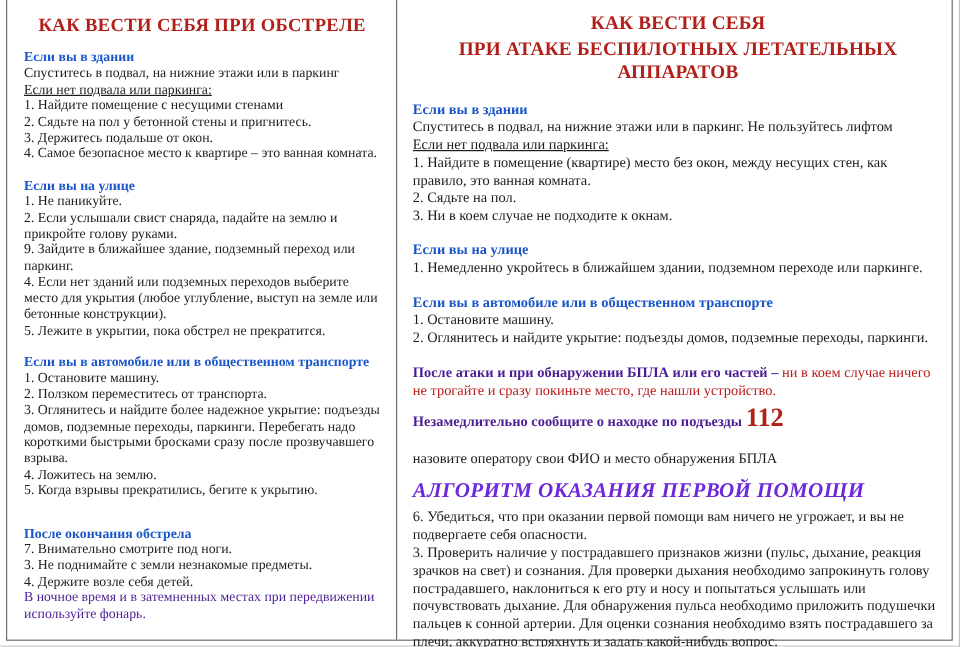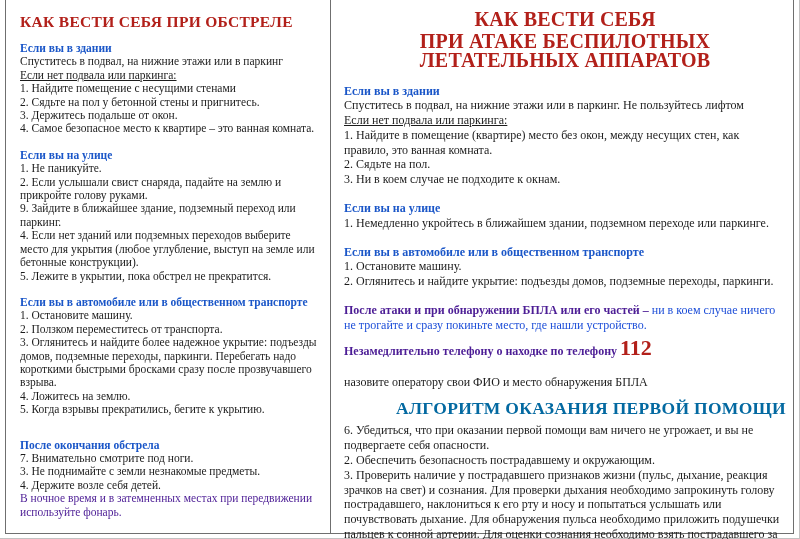--- a/index.html
+++ b/index.html
@@ -8,31 +8,31 @@
   .canvas-edge{position:absolute;inset:0;border-right:1px solid #c2c2c2;border-bottom:1px solid #c2c2c2;pointer-events:none;}
   .frame{position:absolute;left:5px;top:-1px;width:787px;height:533px;
          border:1px solid #6f6f6f;display:flex;box-sizing:content-box;background:#fff;}
   .col{box-sizing:border-box;}
   .col-left{width:325px;border-right:1px solid #6f6f6f;padding:9px 13px 0 14px;
             font-size:11.5px;line-height:13.4px;}
   .col-right{flex:1;padding:8px 7px 0 13px;font-size:12px;line-height:14.8px;}
   .blue{color:#4c1d95;}
   .bold{font-weight:bold;}
   .u{text-decoration:underline;}
-  .title-left{font-size:15.5px;font-weight:bold;color:#B2201A;
+  .title-left{font-size:15.5px;font-weight:bold;color:#B2201A;text-align:center;
               margin:3px 0 11px 0;line-height:19px;letter-spacing:.3px;}
-  .title-right{font-size:20px;font-weight:bold;color:#B2201A;text-align:center;
+  .title-right{font-size:16px;font-weight:bold;color:#B2201A;text-align:center;
                margin:2px 0 0 0;line-height:19.5px;letter-spacing:.2px;}
   .h-blue{color:#1A56C8;font-weight:bold;margin-top:13px;}
   .col-right .h-blue{margin-top:14px;}
   .h-blue.first{margin-top:0;}
   .gap-lg{margin-top:22px;}
   .line{margin:0;}
-  .fa-title{font-size:17.5px;font-weight:bold;color:#0369a1;text-align:right;
-            margin:9px 0 5px 0;line-height:20px;letter-spacing:.3px;}
+  .fa-title{font-size:17.5px;font-weight:bold;color:#6d28d9;text-align:left;
+            margin:9px 0 5px 0;line-height:20px;letter-spacing:.3px;font-style:italic;}
   .big-num{font-size:22px;font-weight:bold;color:#B2201A;line-height:1;
            font-family:"Liberation Serif","DejaVu Serif",serif;}
   .report-note{margin-top:16px;}
   .mt-building{margin-top:13px;}
 </style>
 </head>
 <body>
 
 <div class="canvas-edge"></div>
 
@@ -96,28 +96,27 @@
       <div class="line">1. Немедленно укройтесь в ближайшем здании, подземном переходе или паркинге.</div>
     </div>
 
     <div>
       <div class="h-blue">Если вы в автомобиле или в общественном транспорте</div>
       <div class="line">1. Остановите машину.</div>
       <div class="line">2. Оглянитесь и найдите укрытие: подъезды домов, подземные переходы, паркинги.</div>
     </div>
 
     <div class="line h-blue" style="font-weight:normal">
-      <span class="blue bold">После атаки и при обнаружении БПЛА или его частей – </span><span style="color:#1d4ed8">ни в коем случае ничего не трогайте и сразу покиньте место, где нашли устройство.</span>
+      <span class="blue bold">После атаки и при обнаружении БПЛА или его частей – </span><span style="color:#b91c1c">ни в коем случае ничего не трогайте и сразу покиньте место, где нашли устройство.</span>
     </div>
 
     <div class="line" style="margin-top:4px">
-      <span class="blue bold">Незамедлительно телефону о находке по телефону </span><span class="big-num">112</span>
+      <span class="blue bold">Незамедлительно сообщите о находке по подъезды </span><span class="big-num">112</span>
     </div>
     <div class="line report-note">назовите оператору свои ФИО и место обнаружения БПЛА</div>
 
     <div class="fa-title">АЛГОРИТМ ОКАЗАНИЯ ПЕРВОЙ ПОМОЩИ</div>
     <div class="line">6. Убедиться, что при оказании первой помощи вам ничего не угрожает, и вы не подвергаете себя опасности.</div>
-    <div class="line">2. Обеспечить безопасность пострадавшему и окружающим.</div>
     <div class="line">3. Проверить наличие у пострадавшего признаков жизни (пульс, дыхание, реакция зрачков на свет) и сознания. Для проверки дыхания необходимо запрокинуть голову пострадавшего, наклониться к его рту и носу и попытаться услышать или почувствовать дыхание. Для обнаружения пульса необходимо приложить подушечки пальцев к сонной артерии. Для оценки сознания необходимо взять пострадавшего за плечи, аккуратно встряхнуть и задать какой-нибудь вопрос.</div>
 
   </div>
 
 </div>
 
 </body></html>

